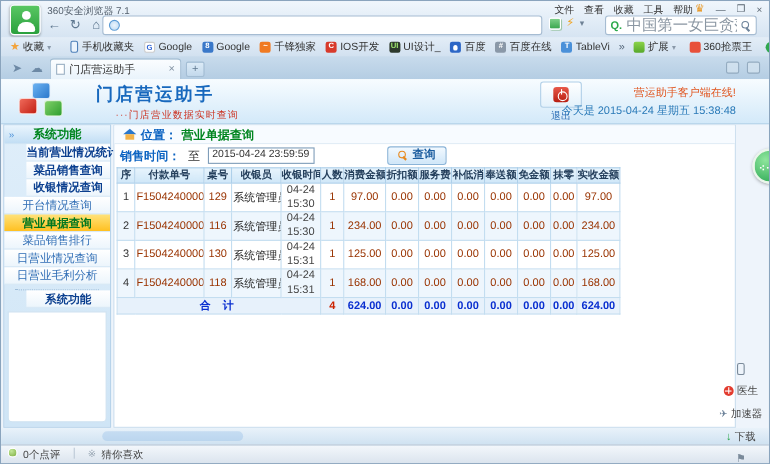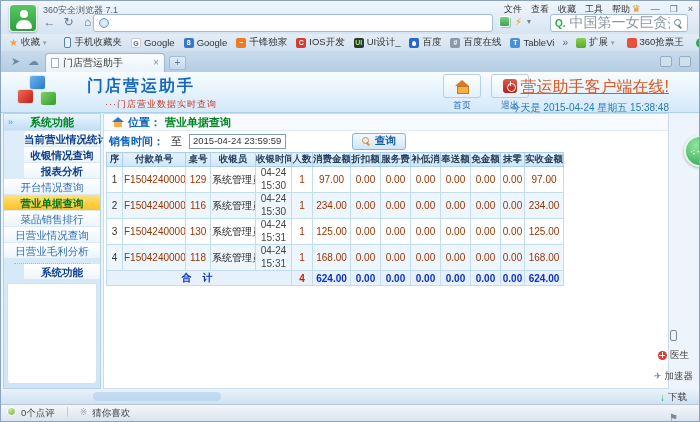--- a/index.html
+++ b/index.html
@@ -83,21 +83,21 @@
   .hdr-btn .lbl{font-size:9px;color:#2a6db5;margin-top:1px;}
   .hdr-btn.home{left:440px;}
   .hdr-btn.exit{left:488px;}
   .house-ico{position:relative;width:14px;height:12px;}
   .house-ico::before{content:"";position:absolute;left:0;top:0;border-left:7px solid transparent;border-right:7px solid transparent;border-bottom:6px solid #d9782b;}
   .house-ico::after{content:"";position:absolute;left:2px;top:6px;width:10px;height:6px;background:#f2b249;border:1px solid #c8761f;}
   .power-ico{width:14px;height:14px;border-radius:3px;background:linear-gradient(#e8594a,#b71d10);position:relative;}
   .power-ico::before{content:"";position:absolute;left:3.5px;top:4px;width:7px;height:7px;border:1.5px solid #fff;border-radius:50%;}
   .power-ico::after{content:"";position:absolute;left:6.5px;top:1.5px;width:1.5px;height:5px;background:#fff;}
   .hdr-status{position:absolute;right:30px;top:5px;text-align:right;}
-  .hdr-status .online{font-size:16px;color:#e0551f;text-decoration:underline;}
+  .hdr-status .online{font-size:10px;color:#e0551f;}
   .hdr-status .date{font-size:10px;color:#2a7ab8;margin-top:3px;}
 
   
   .side{position:absolute;left:2px;top:41px;bottom:15px;width:98px;background:linear-gradient(#dfeefa,#cfe5f6);border:1px solid #b7d3ea;display:flex;flex-direction:column;}
   .side-header{height:17px;line-height:17px;background:linear-gradient(#eaf5fd,#c2def4);color:#00851f;font-weight:bold;font-size:11px;text-align:center;position:relative;border-bottom:1px solid #cfe4f4;}
   .side-header .dchev{position:absolute;left:4px;top:0;color:#4a90d9;font-size:9px;font-weight:normal;}
   .side-item{height:16px;line-height:16px;text-align:center;font-size:10.5px;background:linear-gradient(#ffffff,#ecf5fc);border-bottom:1px solid #d9e9f6;cursor:pointer;white-space:nowrap;}
   .side-item.section{color:#0b3f8f;font-weight:bold;margin-left:20px;}
   .side-item.sub{color:#2f6db5;}
   .side-item.selected{background:linear-gradient(#ffe27a,#ffc021);color:#00761f;font-weight:bold;}
@@ -285,47 +285,41 @@
   <div class="viewport">
 
     <div class="appheader">
       <div class="cubes">
         <div class="cube b"></div>
           <div class="cube r"></div>
           <div class="cube g"></div>
       </div>
       <div class="app-title">门店营运助手</div>
       <div class="app-sub">···门店营业数据实时查询</div>
-      <div class="hdr-btn home">
-        <div class="box">
-            <span class="house-ico"></span>
-          </div>
-        <div class="lbl">首页</div>
-      </div>
       <div class="hdr-btn exit">
         <div class="box">
             <span class="power-ico"></span>
           </div>
         <div class="lbl">退出</div>
       </div>
       <div class="hdr-status">
         <div class="online">营运助手客户端在线!</div>
         <div class="date">今天是 2015-04-24 星期五 15:38:48</div>
       </div>
     </div>
 
     <div class="side">
       <div class="side-header">
         <span class="dchev">»</span>
         <span>系统功能</span>
       </div>
       <div>
           <div class="side-item section">当前营业情况统计</div>
+          <div class="side-item section">菜品销售查询</div>
           <div class="side-item section">收银情况查询</div>
-          <div class="side-item section">报表分析</div>
           <div class="side-item sub">开台情况查询</div>
           <div class="side-item sub selected">营业单据查询</div>
           <div class="side-item sub">菜品销售排行</div>
           <div class="side-item sub">日营业情况查询</div>
           <div class="side-item sub">日营业毛利分析</div>
           <div class="side-sep"></div>
           <div class="side-item section">系统功能</div>
         </div>
       <div class="side-panel"></div>
     </div>

